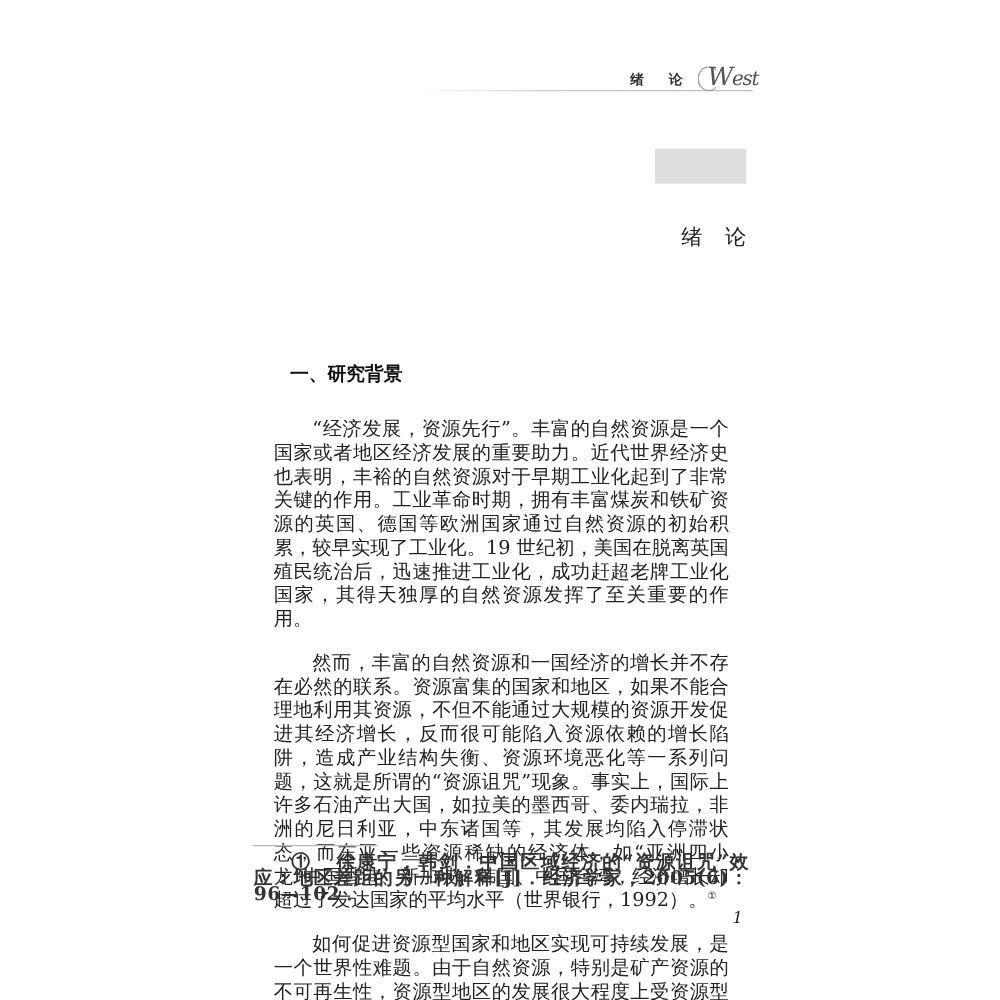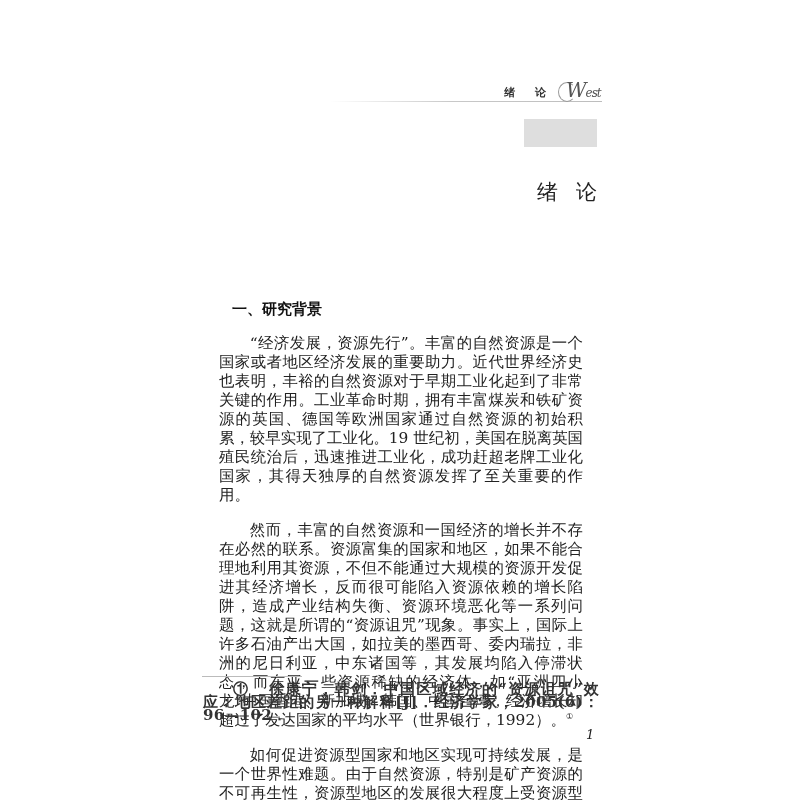--- a/index.html
+++ b/index.html
@@ -1,35 +1,35 @@
 <!DOCTYPE html>
 <html><head>
   <meta charset="utf-8">
   <style>
     html, body { margin: 0; padding: 0; background: #ffffff; }
     body { width: 800px; height: 800px; position: relative; overflow: hidden;
       font-family: "DejaVu Serif", "Liberation Serif", serif; color: #1a1a1a; }
 
-    .running-header { position: absolute; left: 330px; top: 80px; width: 272px; height: 30px; text-decoration: underline; }
+    .running-header { position: absolute; left: 330px; top: 51px; width: 272px; height: 30px; text-decoration: underline; }
     .header-rule { position: absolute; left: 0; right: 0; top: 21px; height: 1px;
       background: linear-gradient(to right, rgba(180,180,180,0), #c8c8c8 45%, #bdbdbd 100%); }
     .header-title { position: absolute; right: 48px; top: 5px; font-size: 11px; letter-spacing: 8px;
       font-family: "DejaVu Sans", sans-serif; color: #333; font-weight: bold; }
     .header-logo { position: absolute; right: 0; top: -2px; width: 46px; height: 26px; }
     .header-logo .circle { position: absolute; left: 2px; top: 4px; width: 16px; height: 18px;
       border: 1px solid #9a9a9a; border-radius: 50%; border-right-color: transparent; }
     .header-logo .script { position: absolute; left: 10px; top: 0px; font-size: 20px;
       font-family: "DejaVu Serif", serif; font-style: italic; color: #555; letter-spacing: -1px; }
-    .header-logo .script small { font-size: 12px; }
+    .header-logo .script small { font-size: 16px; }
 
     .chapter-block { position: absolute; left: 524px; top: 119px; width: 73px; height: 28px; background: #dedede; }
-    .chapter-title { position: absolute; right: 203px; top: 178px; font-size: 21px; letter-spacing: 18px;
+    .chapter-title { position: absolute; right: 203px; top: 178px; font-size: 17px; letter-spacing: 18px;
       font-family: Liberation Sans, sans-serif; color: #222; margin-right: -18px; }
 
-    .section-heading { position: absolute; left: 232px; top: 300px; font-size: 15px; font-weight: bold;
+    .section-heading { position: absolute; left: 232px; top: 290px; font-size: 15px; font-weight: bold;
       font-family: "DejaVu Sans", sans-serif; color: #111; }
 
     .body-text { position: absolute; left: 203px; top: 318px; width: 396px; font-size: 15.4px;
       line-height: 19px; text-align: justify; color: #222; }
     .body-text p { margin: 16px; text-indent: 2em; }
     .body-text sup { font-size: 8px; vertical-align: 6px; line-height: 0; }
 
     .footnote-rule { position: absolute; left: 202px; top: 676px; width: 100px; height: 1px; background: #bbb; }
     .footnote { position: absolute; left: 203px; top: 683px; width: 396px; font-size: 15px; line-height: 13px;
       color: #333; text-indent: 2em; text-align: justify; letter-spacing: 0.3px; font-weight: bold; }

